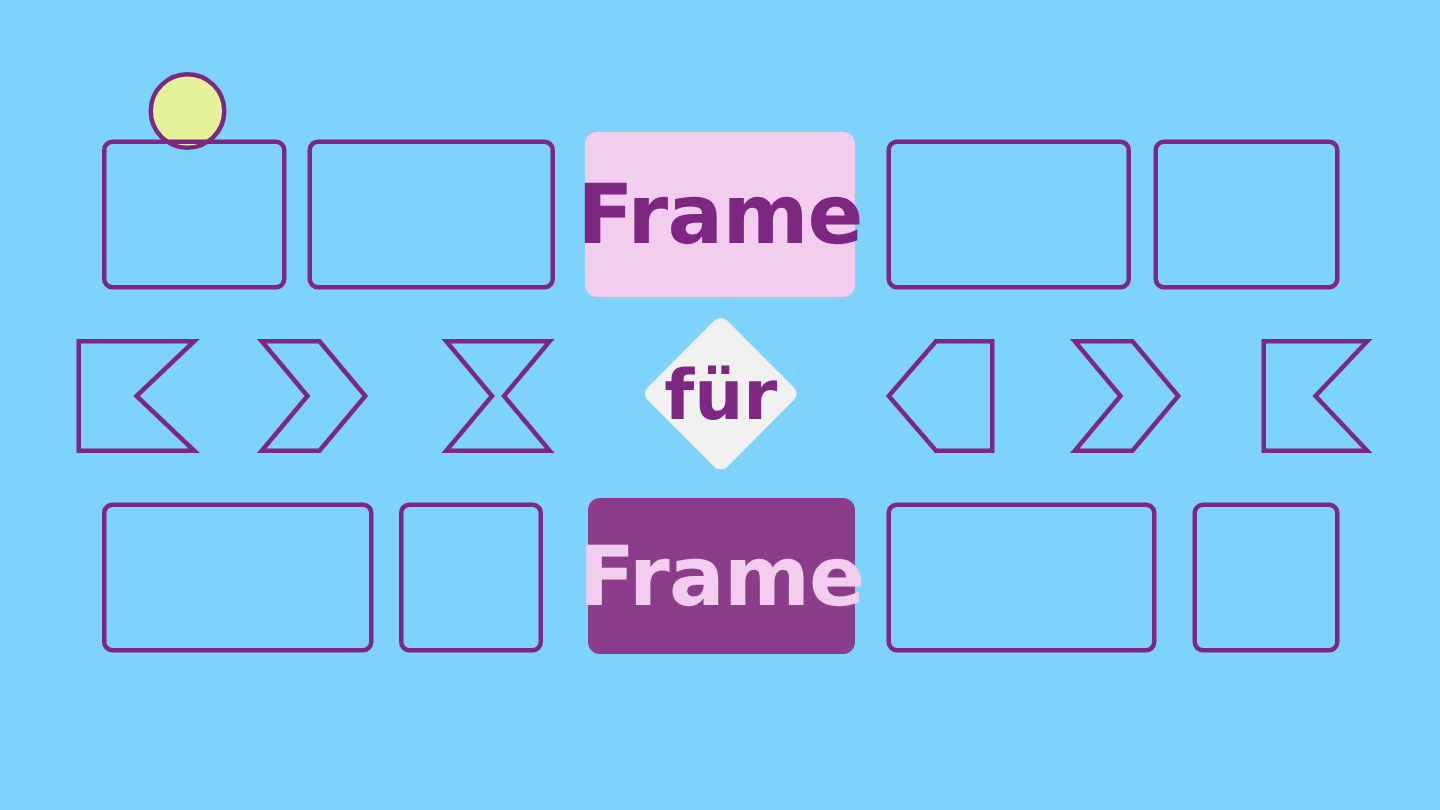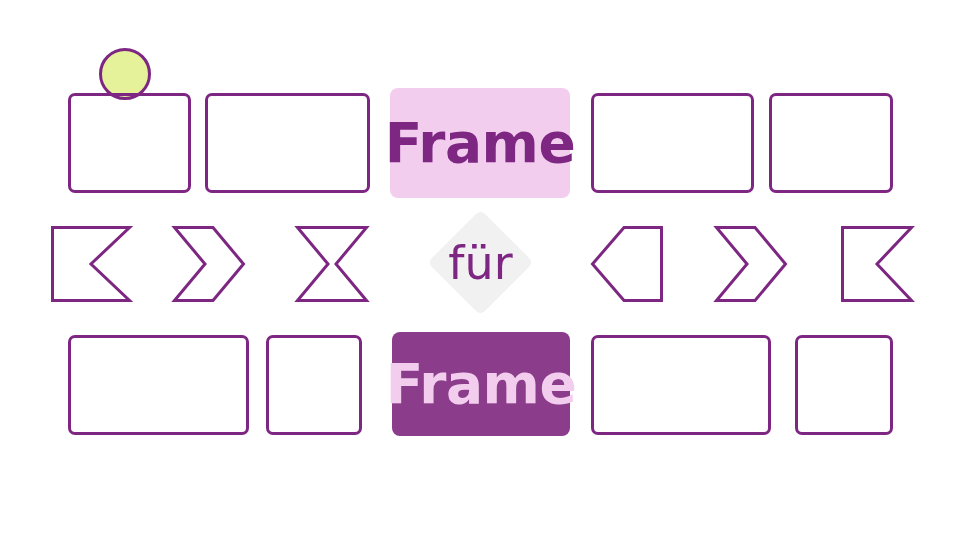--- a/index.html
+++ b/index.html
@@ -10,21 +10,21 @@
   body {
     width: 960px;
     height: 540px;
     overflow: hidden;
     font-family: "DejaVu Sans", "Liberation Sans", sans-serif;
   }
   #stage {
     position: relative;
     width: 960px;
     height: 540px;
-    background: #ffffff;
+    background: #7dd3fc;
   }
   .abs { position: absolute; }
 
   
   .outline-rect {
     box-sizing: border-box;
     border: 3px solid #7d2682;
     border-radius: 7px;
     background: transparent;
   }
@@ -71,21 +71,21 @@
     position: absolute;
     inset: 0;
     background: #f1f1f1;
     transform: rotate(45deg);
     border-radius: 6px;
   }
   .diamond-label {
     position: relative;
     z-index: 2;
     font-size: 46px;
-    font-weight: normal;
+    font-weight: bold;
     color: #7d2682;
     line-height: 1;
     white-space: nowrap;
   }
 
   
   .glyph svg { display: block; overflow: visible; }
   .glyph path, .glyph polygon { fill: none; stroke: #7d2682; stroke-width: 3; }
 </style>
 </head>

